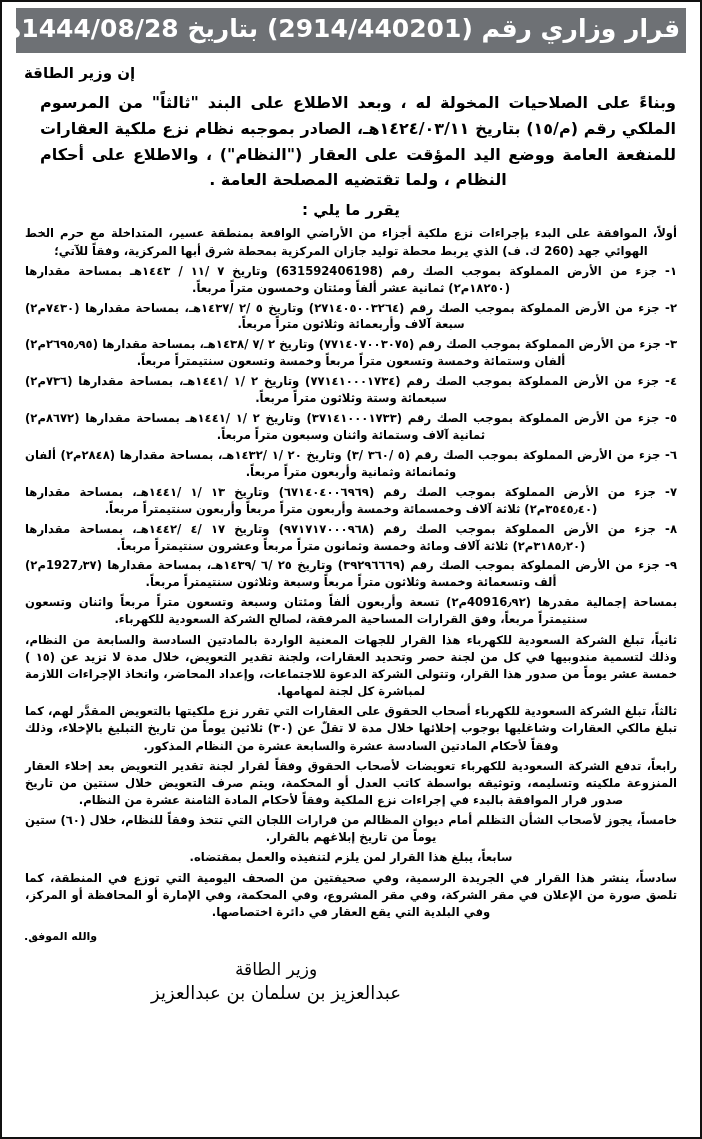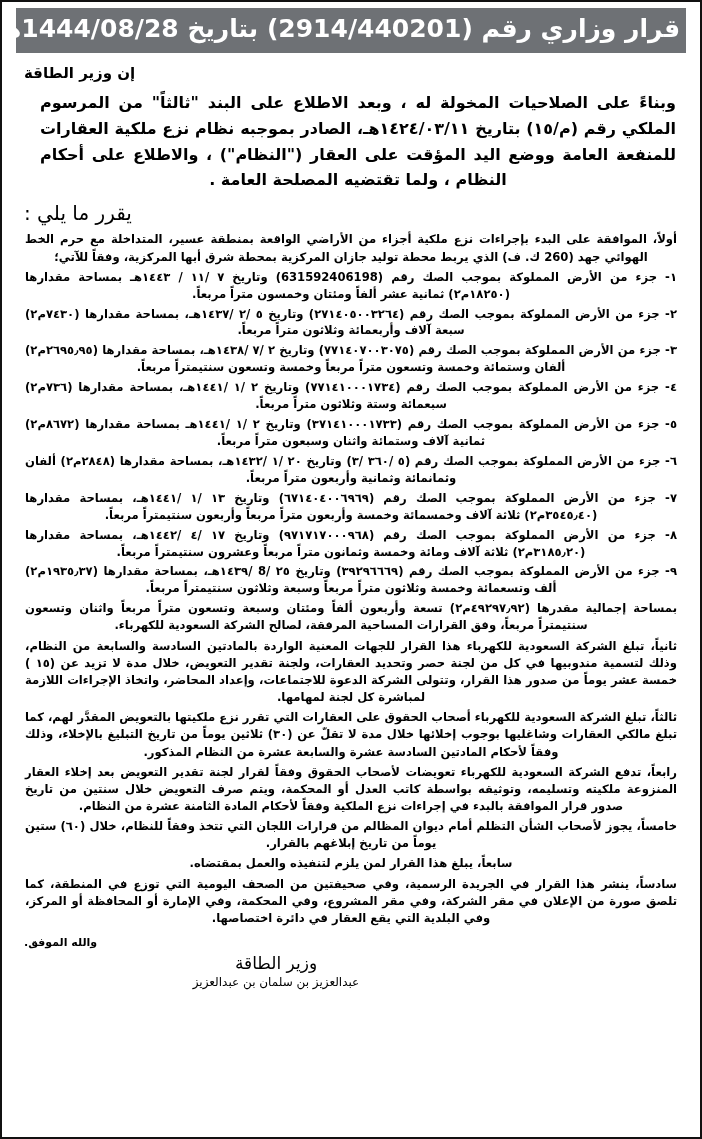--- a/index.html
+++ b/index.html
@@ -63,23 +63,23 @@
   .preamble {
     font-size: 16px;
     font-weight: bold;
     line-height: 1.62;
     text-align: justify;
     text-align-last: center;
     margin: 0 0 6px 14px;
     padding: 0 2px;
   }
   .decides {
-    text-align: left;
-    font-size: 20px;
-    font-weight: normal;
+    text-align: center;
+    font-size: 15px;
+    font-weight: bold;
     margin: 8px 0 6px 0;
   }
   .clause {
     font-size: 11.6px;
     font-weight: bold;
     line-height: 1.48;
     text-align: justify;
     text-align-last: center;
     margin: 0 0 3px 0;
     padding: 0 1px;
@@ -90,37 +90,37 @@
   }
   .basmala {
     text-align: left;
     font-size: 11px;
     font-weight: bold;
     margin: 9px 0 2px 0;
   }
 
   
   .signature {
-    margin-top: 4px;
+    margin-top: 16px;
     padding: 0 0 0 0;
     text-align: center;
     direction: rtl;
   }
   .sig-line {
     font-family: "DejaVu Sans", "Liberation Sans", sans-serif;
     font-weight: normal;
     color: #000;
     line-height: 1.28;
   }
   .sig-role {
     font-size: 17px;
     margin-right: 0;
   }
   .sig-name {
-    font-size: 12px;
+    font-size: 18px;
   }
   .sig-wrap {
     display: inline-block;
     text-align: center;
     margin-right: 150px;
   }
 </style>
 </head>
 <body>
 
@@ -142,23 +142,23 @@
       <p class="clause">أولاً، الموافقة على البدء بإجراءات نزع ملكية أجزاء من الأراضي الواقعة بمنطقة عسير، المتداخلة مع حرم الخط الهوائي جهد (260 ك. ف) الذي يربط محطة توليد جازان المركزية بمحطة شرق أبها المركزية، وفقاً للآتي؛</p>
 
       <p class="clause item">١- جزء من الأرض المملوكة بموجب الصك رقم (631592406198) وتاريخ ٧ /١١ / ١٤٤٣هـ بمساحة مقدارها (١٨٢٥٠م٢) ثمانية عشر ألفاً ومئتان وخمسون متراً مربعاً.</p>
       <p class="clause item">٢- جزء من الأرض المملوكة بموجب الصك رقم (٢٧١٤٠٥٠٠٣٢٦٤) وتاريخ ٥ /٢ /١٤٣٧هـ، بمساحة مقدارها (٧٤٣٠م٢) سبعة آلاف وأربعمائة وثلاثون متراً مربعاً.</p>
       <p class="clause item">٣- جزء من الأرض المملوكة بموجب الصك رقم (٧٧١٤٠٧٠٠٣٠٧٥) وتاريخ ٢ /٧ /١٤٣٨هـ، بمساحة مقدارها (٢٦٩٥٫٩٥م٢) ألفان وستمائة وخمسة وتسعون متراً مربعاً وخمسة وتسعون سنتيمتراً مربعاً.</p>
       <p class="clause item">٤- جزء من الأرض المملوكة بموجب الصك رقم (٧٧١٤١٠٠٠١٧٣٤) وتاريخ ٢ /١ /١٤٤١هـ، بمساحة مقدارها (٧٣٦م٢) سبعمائة وستة وثلاثون متراً مربعاً.</p>
       <p class="clause item">٥- جزء من الأرض المملوكة بموجب الصك رقم (٣٧١٤١٠٠٠١٧٣٣) وتاريخ ٢ /١ /١٤٤١هـ بمساحة مقدارها (٨٦٧٢م٢) ثمانية آلاف وستمائة واثنان وسبعون متراً مربعاً.</p>
       <p class="clause item">٦- جزء من الأرض المملوكة بموجب الصك رقم (٥ /٣٦٠ /٣) وتاريخ ٢٠ /١ /١٤٣٢هـ، بمساحة مقدارها (٢٨٤٨م٢) ألفان وثمانمائة وثمانية وأربعون متراً مربعاً.</p>
       <p class="clause item">٧- جزء من الأرض المملوكة بموجب الصك رقم (٦٧١٤٠٤٠٠٦٩٦٩) وتاريخ ١٣ /١ /١٤٤١هـ، بمساحة مقدارها (٣٥٤٥٫٤٠م٢) ثلاثة آلاف وخمسمائة وخمسة وأربعون متراً مربعاً وأربعون سنتيمتراً مربعاً.</p>
       <p class="clause item">٨- جزء من الأرض المملوكة بموجب الصك رقم (٩٧١٧١٧٠٠٠٩٦٨) وتاريخ ١٧ /٤ /١٤٤٢هـ، بمساحة مقدارها (٣١٨٥٫٢٠م٢) ثلاثة آلاف ومائة وخمسة وثمانون متراً مربعاً وعشرون سنتيمتراً مربعاً.</p>
-      <p class="clause item">٩- جزء من الأرض المملوكة بموجب الصك رقم (٣٩٢٩٦٦٦٩) وتاريخ ٢٥ /8 /١٤٣٩هـ، بمساحة مقدارها (١٩٣٥٫٣٧م٢) ألف وتسعمائة وخمسة وثلاثون متراً مربعاً وسبعة وثلاثون سنتيمتراً مربعاً.</p>
+      <p class="clause item">٩- جزء من الأرض المملوكة بموجب الصك رقم (٣٩٢٩٦٦٦٩) وتاريخ ٢٥ /٦ /١٤٣٩هـ، بمساحة مقدارها (1927٫٣٧م٢) ألف وتسعمائة وخمسة وثلاثون متراً مربعاً وسبعة وثلاثون سنتيمتراً مربعاً.</p>
 
-      <p class="clause">بمساحة إجمالية مقدرها (٤٩٢٩٧٫٩٢م٢) تسعة وأربعون ألفاً ومئتان وسبعة وتسعون متراً مربعاً واثنان وتسعون سنتيمتراً مربعاً، وفق القرارات المساحية المرفقة، لصالح الشركة السعودية للكهرباء.</p>
+      <p class="clause">بمساحة إجمالية مقدرها (40916٫٩٢م٢) تسعة وأربعون ألفاً ومئتان وسبعة وتسعون متراً مربعاً واثنان وتسعون سنتيمتراً مربعاً، وفق القرارات المساحية المرفقة، لصالح الشركة السعودية للكهرباء.</p>
 
       <p class="clause">ثانياً، تبلغ الشركة السعودية للكهرباء هذا القرار للجهات المعنية الواردة بالمادتين السادسة والسابعة من النظام، وذلك لتسمية مندوبيها في كل من لجنة حصر وتحديد العقارات، ولجنة تقدير التعويض، خلال مدة لا تزيد عن (١٥ ) خمسة عشر يوماً من صدور هذا القرار، وتتولى الشركة الدعوة للاجتماعات، وإعداد المحاضر، واتخاذ الإجراءات اللازمة لمباشرة كل لجنة لمهامها.</p>
 
       <p class="clause">ثالثاً، تبلغ الشركة السعودية للكهرباء أصحاب الحقوق على العقارات التي تقرر نزع ملكيتها بالتعويض المقدَّر لهم، كما تبلغ مالكي العقارات وشاغليها بوجوب إخلائها خلال مدة لا تقلّ عن (٣٠) ثلاثين يوماً من تاريخ التبليغ بالإخلاء، وذلك وفقاً لأحكام المادتين السادسة عشرة والسابعة عشرة من النظام المذكور.</p>
 
       <p class="clause">رابعاً، تدفع الشركة السعودية للكهرباء تعويضات لأصحاب الحقوق وفقاً لقرار لجنة تقدير التعويض بعد إخلاء العقار المنزوعة ملكيته وتسليمه، وتوثيقه بواسطة كاتب العدل أو المحكمة، ويتم صرف التعويض خلال سنتين من تاريخ صدور قرار الموافقة بالبدء في إجراءات نزع الملكية وفقاً لأحكام المادة الثامنة عشرة من النظام.</p>
 
       <p class="clause">خامساً، يجوز لأصحاب الشأن التظلم أمام ديوان المظالم من قرارات اللجان التي تتخذ وفقاً للنظام، خلال (٦٠) ستين يوماً من تاريخ إبلاغهم بالقرار.</p>
 
       <p class="clause">سابعاً، يبلغ هذا القرار لمن يلزم لتنفيذه والعمل بمقتضاه.</p>

